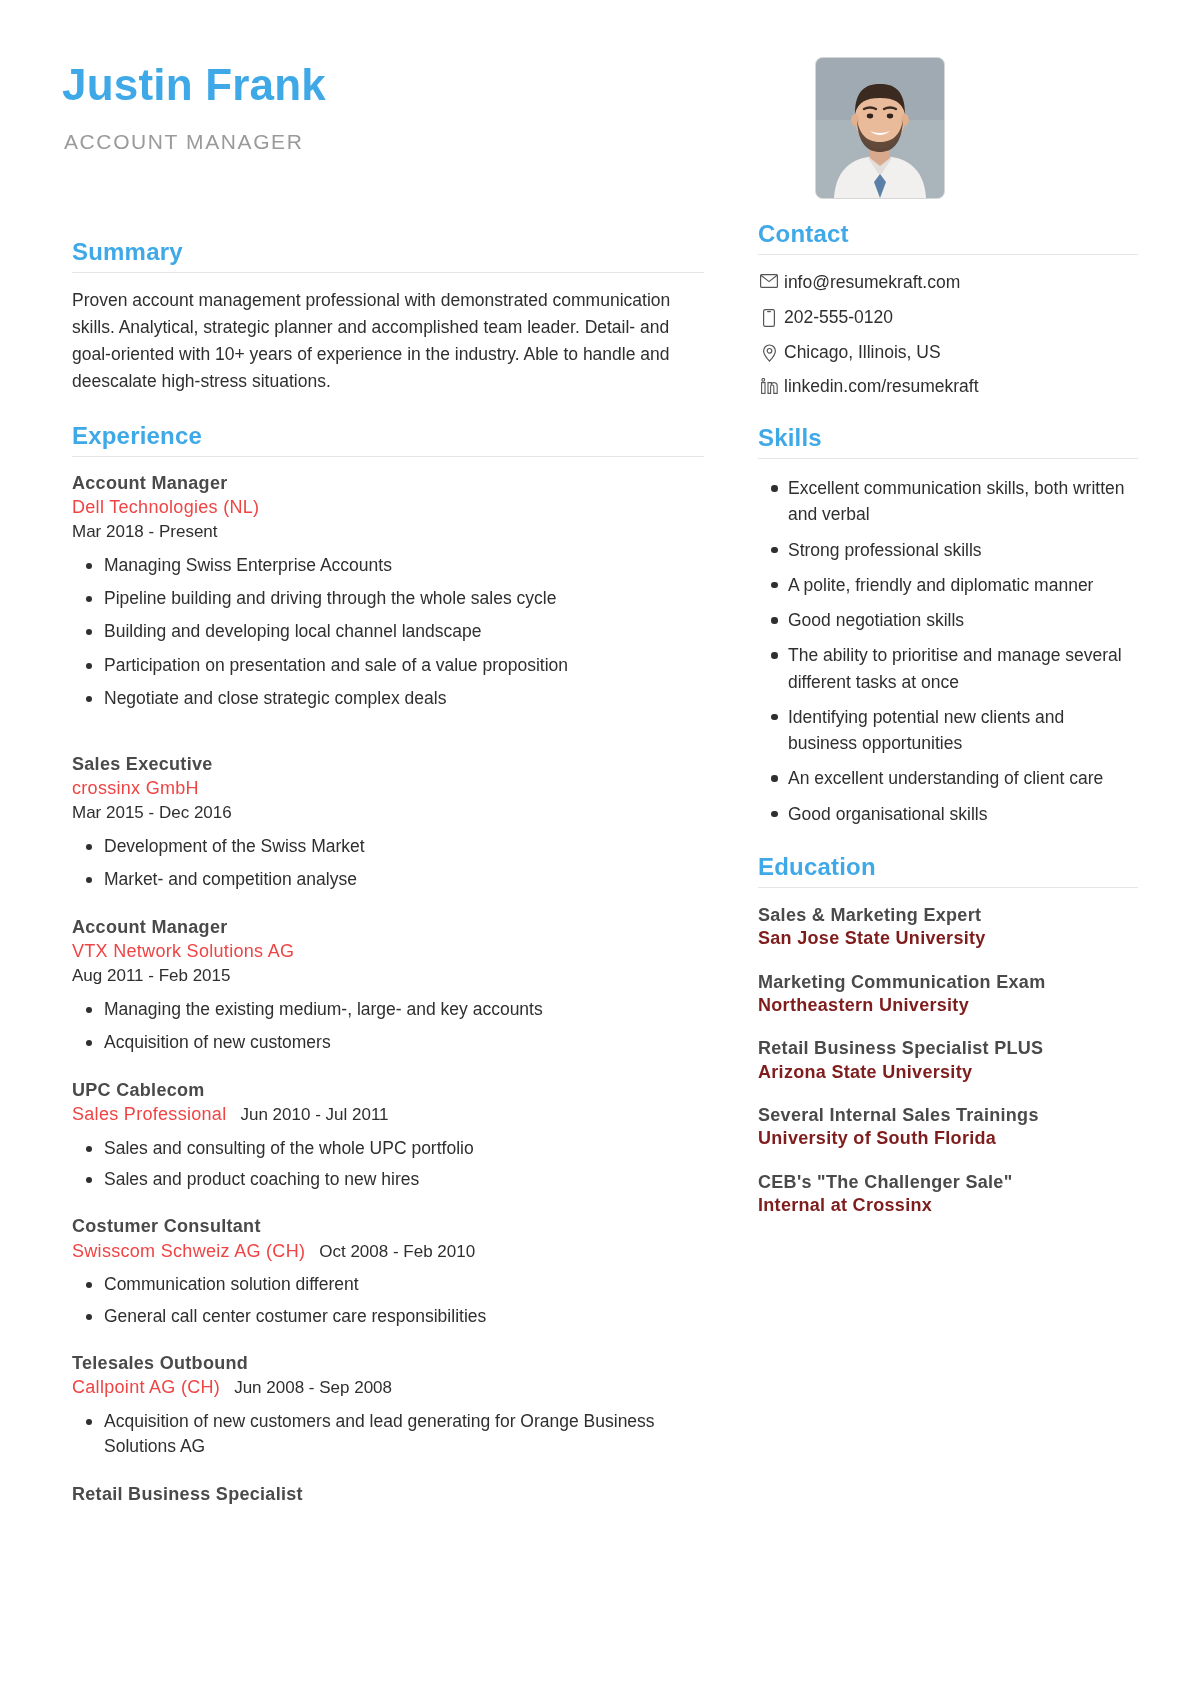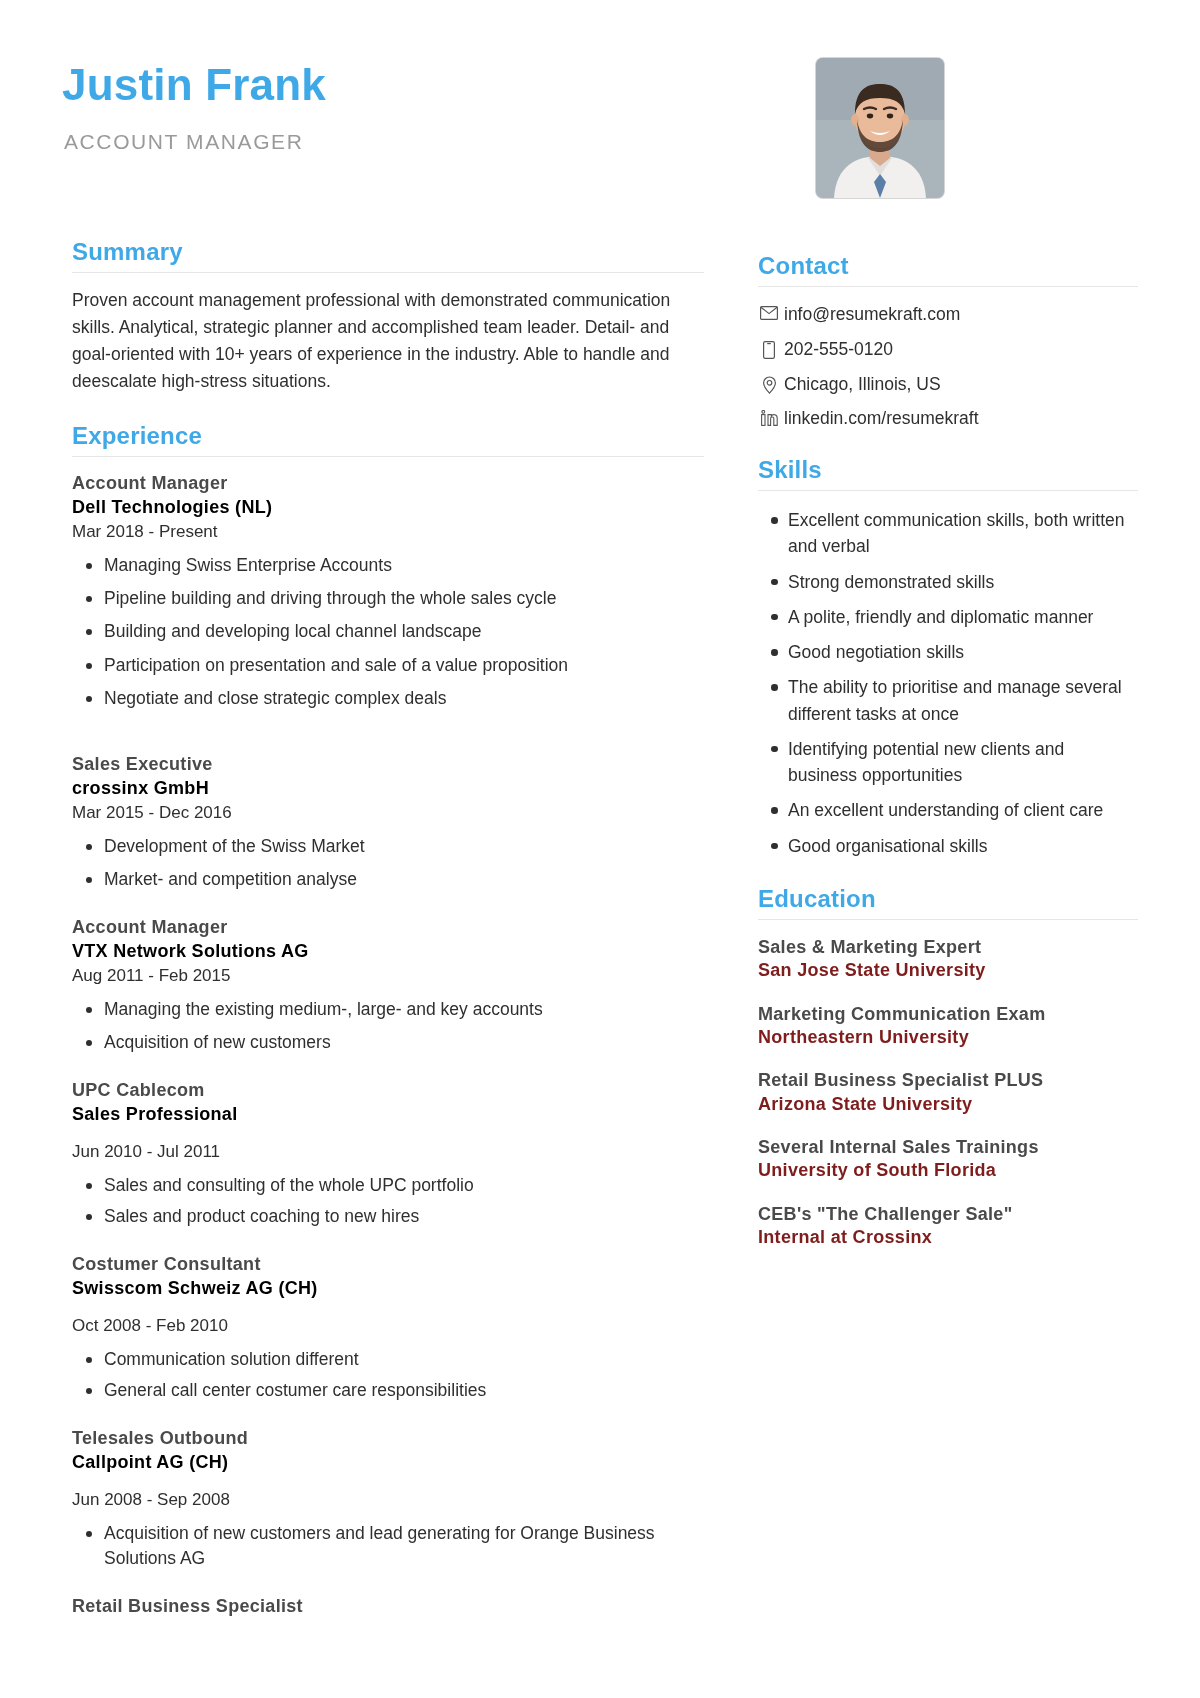--- a/index.html
+++ b/index.html
@@ -64,21 +64,21 @@
   
   .col-left {
     position: absolute;
     left: 72px;
     top: 238px;
     width: 632px;
   }
   .col-right {
     position: absolute;
     left: 758px;
-    top: 252px;
+    top: 220px;
     width: 380px;
   }
 
   
   .section-head {
     font-size: 24px;
     font-weight: bold;
     color: #3fa9e8;
     margin: 0 0 6px 0;
     letter-spacing: 0.2px;
@@ -103,32 +103,32 @@
   .job { margin-bottom: 22px; }
   .job-role {
     font-size: 18px;
     font-weight: bold;
     color: #4a4a4a;
     letter-spacing: 0.3px;
     line-height: 1.35;
   }
   .job-company {
     font-size: 18px;
-    font-weight: bold;
-    color: #000000;
+    font-weight: normal;
+    color: #ef4444;
     letter-spacing: 0.3px;
     line-height: 1.35;
   }
   .job-dates {
     font-size: 17px;
     color: #2f2f2f;
     line-height: 1.45;
     margin-top: 1px;
   }
-  .inline-row { display: flex; align-items: baseline; gap: 14px; flex-wrap: wrap; flex-direction: column; }
+  .inline-row { display: flex; align-items: baseline; gap: 14px; flex-wrap: wrap; }
   .inline-row .job-dates { margin-top: 0; }
 
   ul.bullets {
     margin: 8px 0 0 0;
     padding: 0 0 0 30px;
     list-style: none;
   }
   ul.bullets li {
     position: relative;
     font-size: 17.5px;
@@ -377,21 +377,21 @@
             <span class="contact-text">linkedin.com/resumekraft</span>
           </li>
         </ul>
     </div>
 
     <div class="section">
       <div class="section-head">Skills</div>
       <div class="section-rule"></div>
       <ul class="skill-list" id="skills-list">
           <li>Excellent communication skills, both written and verbal</li>
-          <li>Strong demonstrated skills</li>
+          <li>Strong professional skills</li>
           <li>A polite, friendly and diplomatic manner</li>
           <li>Good negotiation skills</li>
           <li>The ability to prioritise and manage several different tasks at once</li>
           <li>Identifying potential new clients and business opportunities</li>
           <li>An excellent understanding of client care</li>
           <li>Good organisational skills</li>
         </ul>
     </div>
 
     <div class="section">

